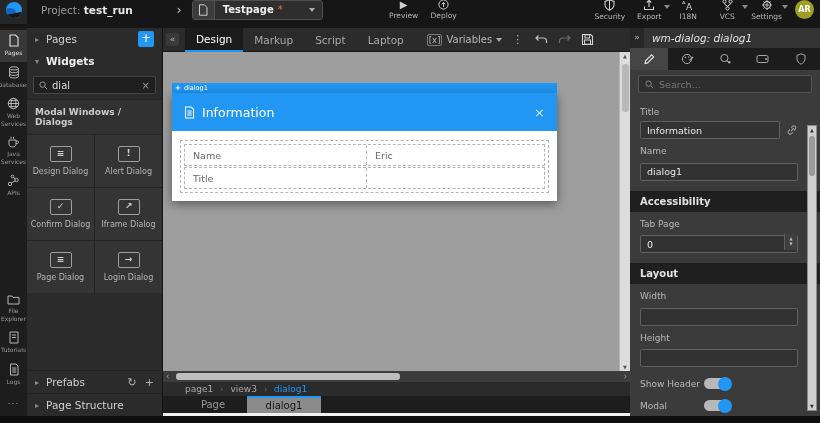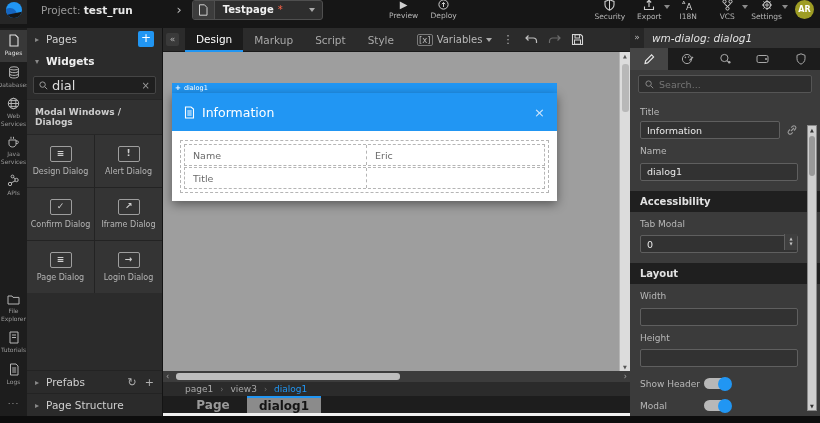--- a/index.html
+++ b/index.html
@@ -46,21 +46,21 @@
 
   
   .lpanel { width:136px; background:#2b2b2b; border-right:1px solid #141414; display:flex; flex-direction:column; }
   .lrow { height:22px; display:flex; align-items:center; padding:0 8px; flex:none; cursor:pointer; }
   .lrow .tri { color:#8a8a8a; font-size:8px; margin-right:7px; }
   .lrow .txt { font-size:10.5px; color:#cfcfcf; }
   .lrow .txt.b { font-weight:bold; color:#efefef;text-align:right; }
   .plus-btn { margin-left:auto; width:16px; height:16px; background:#2196f3; border-radius:2px; color:#fff; font-size:12px; line-height:15px; text-align:center; cursor:pointer; }
   .lsearch { padding:4px 6px 5px; flex:none; }
   .lsearch-box { height:18px; background:#1f1f1f; border:1px solid #454545; border-radius:2px; display:flex; align-items:center; padding:0 5px; gap:4px; }
-  .lsearch-box input { flex:1; background:transparent; border:none; outline:none; color:#ddd; font-size:13px; width:60px; font-family:inherit; }
+  .lsearch-box input { flex:1; background:transparent; border:none; outline:none; color:#ddd; font-size:10px; width:60px; font-family:inherit; }
   .lsearch-box .clear { color:#9a9a9a; font-size:10px; cursor:pointer; }
   .lsection { background:#313131; padding:7px 8px; font-size:9px; font-weight:bold; color:#cccccc; flex:none; border-top:1px solid #262626; border-bottom:1px solid #262626; }
   .wgrid { display:grid; grid-template-columns:1fr 1fr; gap:1px; background:#232323; flex:none; }
   .wcard { background:#343434; height:52px; display:flex; flex-direction:column; align-items:center; justify-content:center; gap:5px; cursor:pointer; }
   .wicon { width:22px; height:16px; border:1.5px solid #9e9e9e; border-radius:2px; color:#cfcfcf; font-size:9px; line-height:13px; text-align:center; font-weight:bold; }
   .wlabel { font-size:8px; color:#b5b5b5; }
   .lspacer { flex:1; background:#2b2b2b; }
   .lrow.bordered { border-top:1px solid #232323; height:23px; }
   .lrow .mini-ic { color:#b0b0b0; font-size:11px; margin-left:auto; cursor:pointer; }
   .lrow .mini-ic + .mini-ic { margin-left:8px; }
@@ -104,21 +104,21 @@
 
   
   .hscroll { height:11px; background:#3c3c3c; flex:none; position:relative; display:flex; align-items:center; justify-content:space-between; padding:0 3px; }
   .hscroll .ar { color:#aaa; font-size:8px; }
   .hscroll .thumb { position:absolute; left:13px; top:2px; width:224px; height:7px; background:#bdbdbd; border-radius:3px; }
   .crumbbar { height:14px; background:#2b2b2b; flex:none; display:flex; align-items:center; padding-left:22px; gap:7px; font-size:9px; }
   .crumbbar .c { color:#a8a8a8; cursor:pointer; }
   .crumbbar .sep { color:#707070; font-size:8px; }
   .crumbbar .c.active { color:#2196f3; }
   .btabs { height:17px; background:#1d1d1d; flex:none; display:flex; padding-left:16px; }
-  .btab { width:68px; font-size:12px; color:#9a9a9a; display:flex; align-items:center; justify-content:center; cursor:pointer;font-weight:bold; }
+  .btab { width:68px; font-size:10px; color:#9a9a9a; display:flex; align-items:center; justify-content:center; cursor:pointer; }
   .btab.active { width:74px; background:#8b8b8b; color:#141414; border-top:2px solid #2196f3; }
   .sliver { height:3px; background:#f0f0f0; flex:none; }
 
   
   .rpanel { width:190px; background:#3b3b3b; display:flex; flex-direction:column; position:relative; }
   .rhead { height:20px; background:#333; display:flex; align-items:center; flex:none; }
   .expand-btn { width:14px; height:20px; background:#262626; color:#b5b5b5; font-size:9px; text-align:center; line-height:19px; cursor:pointer; }
   .rtitle { font-size:10.5px; color:#e2e2e2; margin-left:8px;font-style:italic; }
   .rtabs { height:22px; background:#1c1c1c; display:flex; flex:none; }
   .rtab { width:38px; display:flex; align-items:center; justify-content:center; cursor:pointer; }
@@ -350,21 +350,21 @@
         <span class="txt">Page Structure</span>
       </div>
     </div>
 
     <div class="center">
       <div class="ctoolbar">
         <span class="collapse-btn">«</span>
         <div class="ctab active">Design</div>
         <div class="ctab">Markup</div>
         <div class="ctab">Script</div>
-        <div class="ctab">Style</div>
+        <div class="ctab">Laptop</div>
         <div class="vars">
           <span class="vx">[x]</span>
           <span>Variables</span>
           <span class="caret"></span>
         </div>
         <span class="kebab">⋮</span>
         <div class="hist">
           <svg width="13" height="11" viewBox="0 0 13 11">
               <path d="M3.5 1.5L1 4l2.5 2.5M1.3 4h7a3.2 3.2 0 013.2 3.2V9" fill="none" stroke="#c0c0c0" stroke-width="1.2"></path>
             </svg>
@@ -484,21 +484,21 @@
         <div class="flabel">Title</div>
         <div class="frow">
           <input class="finput" value="Information" style="">
           <svg width="12" height="12" viewBox="0 0 12 12">
               <path d="M5 7l3-3M4 5.5L2.5 7a2 2 0 002.8 2.8L6.8 8.3M8 6.5L9.5 5A2 2 0 006.7 2.2L5.2 3.7" fill="none" stroke="#9a9a9a" stroke-width="1.1"></path>
             </svg>
         </div>
         <div class="flabel">Name</div>
         <input class="finput" value="dialog1" style="">
         <div class="sectionbar">Accessibility</div>
-        <div class="flabel">Tab Modal</div>
+        <div class="flabel">Tab Page</div>
         <div class="numwrap">
           <input class="finput" value="0" style="">
           <span class="spin">
             <span>▲</span>
             <span>▼</span>
           </span>
         </div>
         <div class="sectionbar">Layout</div>
         <div class="flabel">Width</div>
         <input class="finput" style="">

